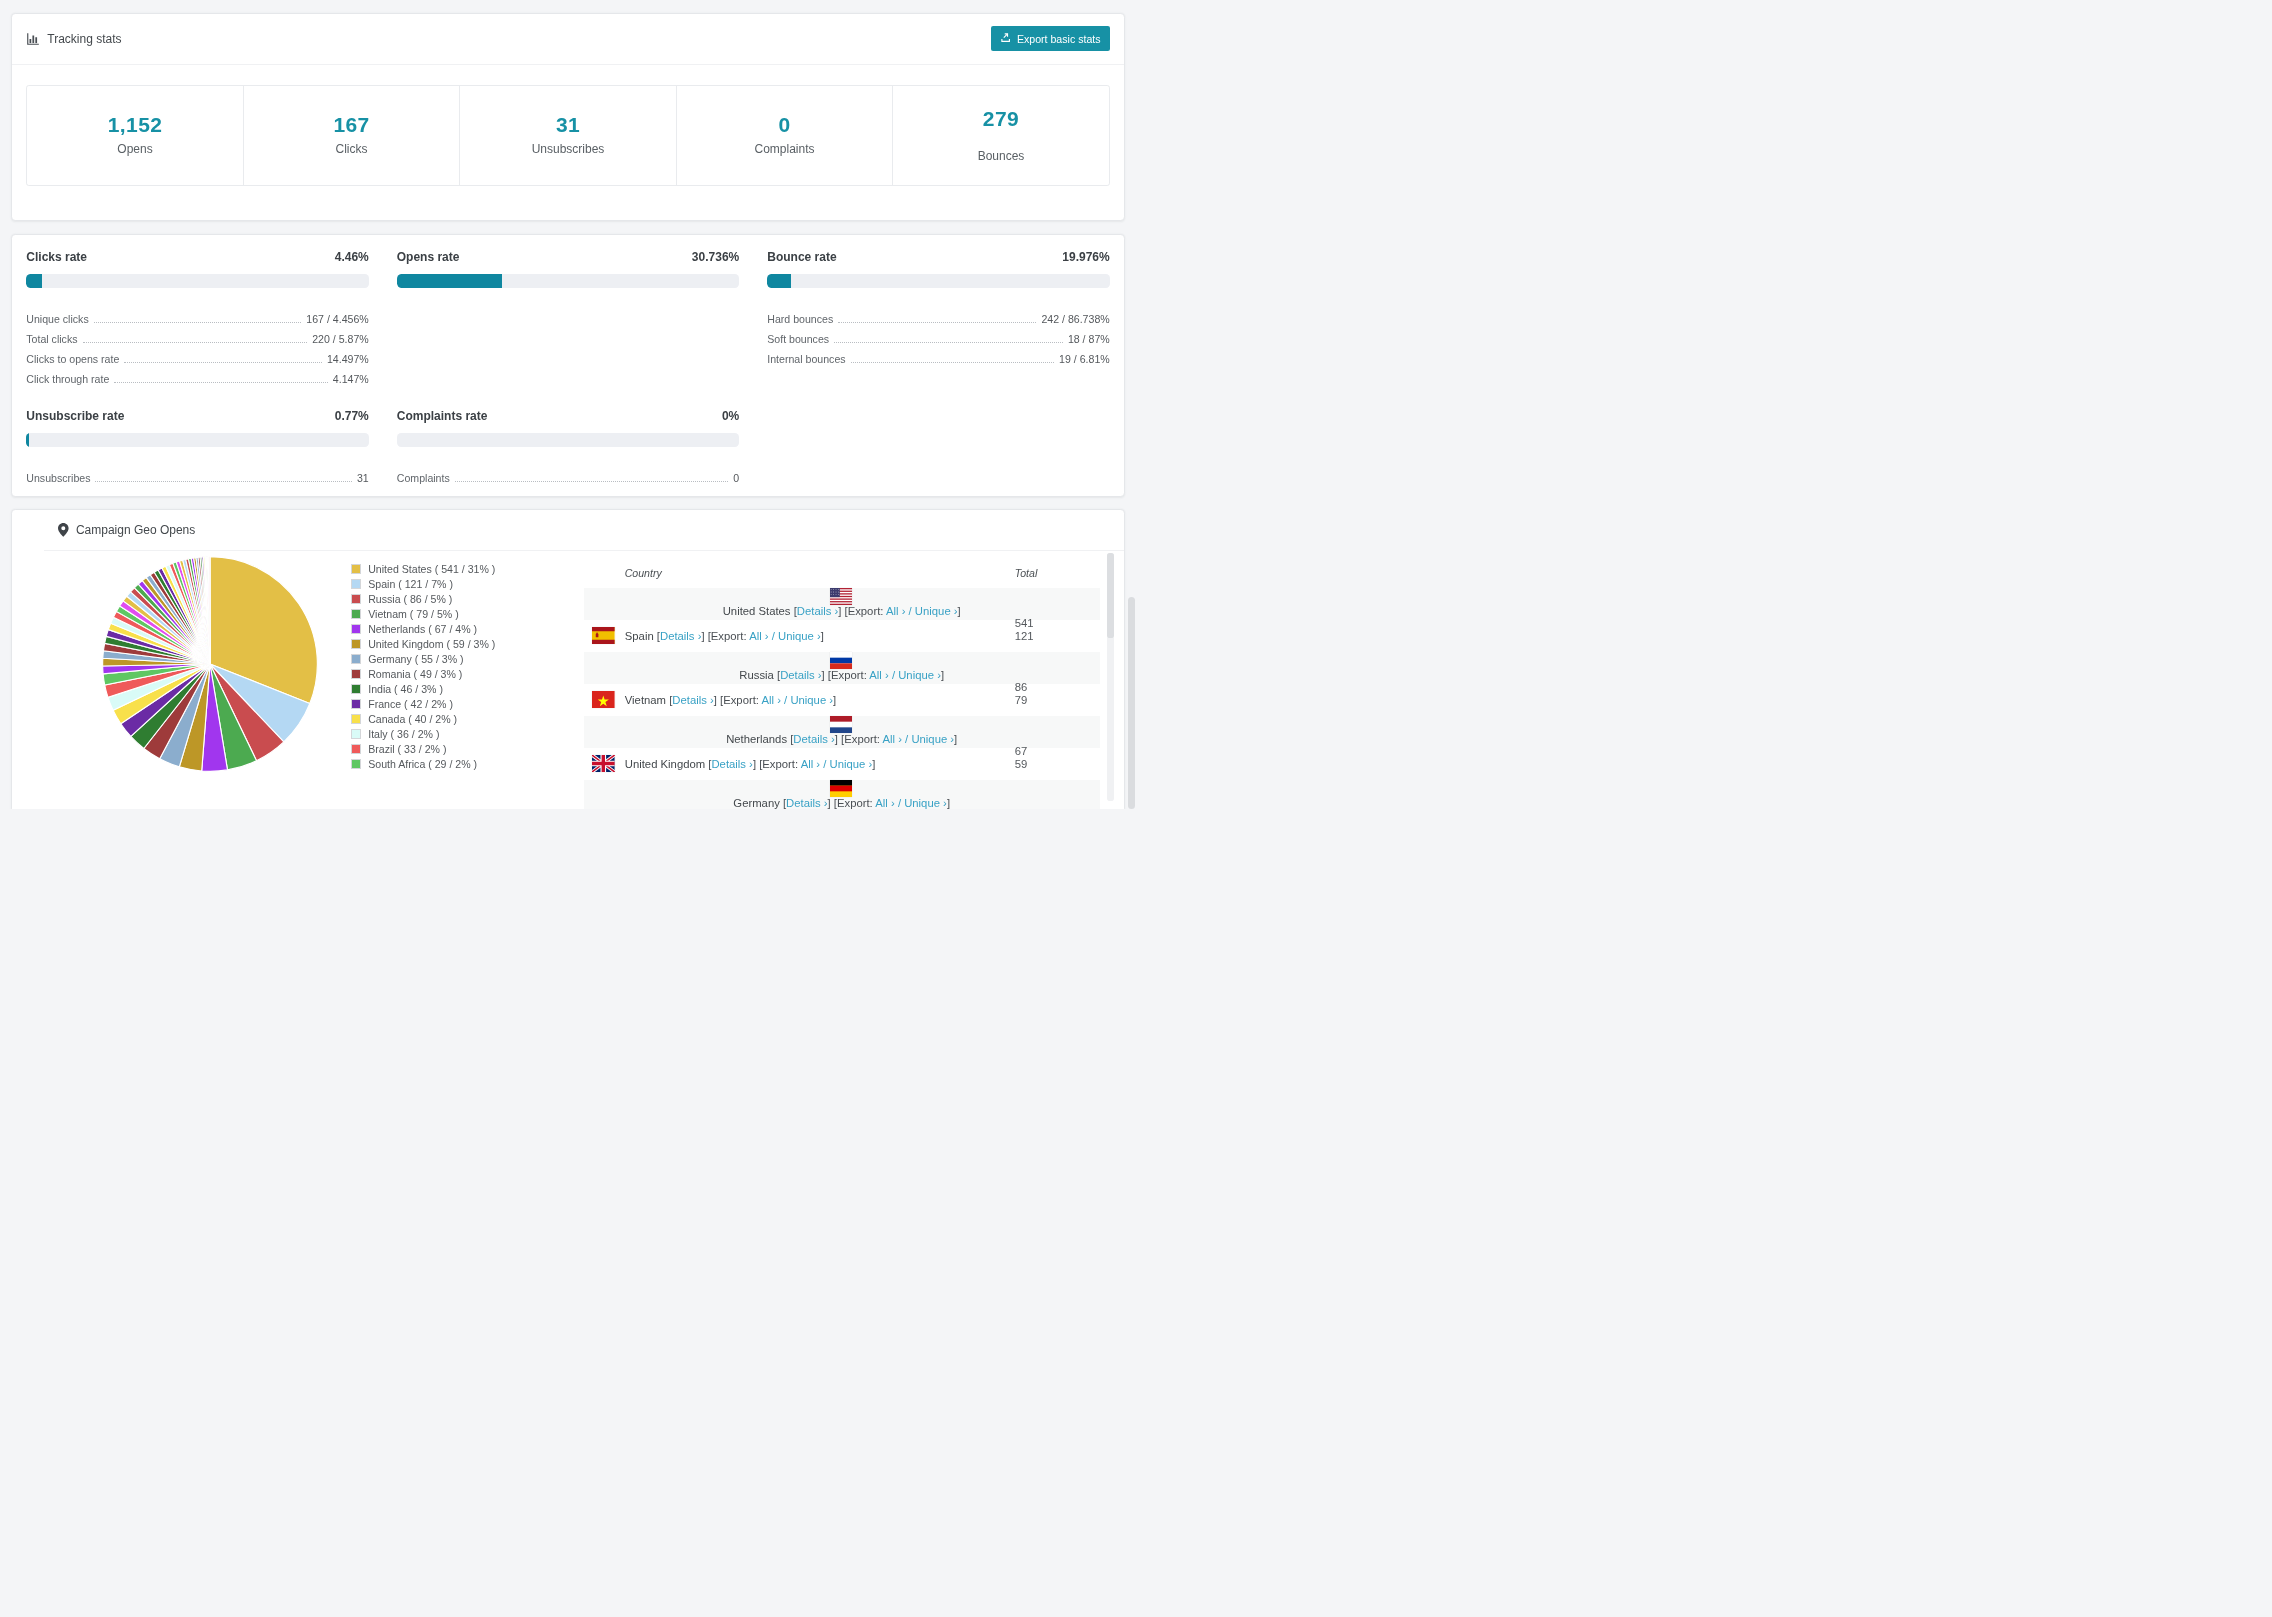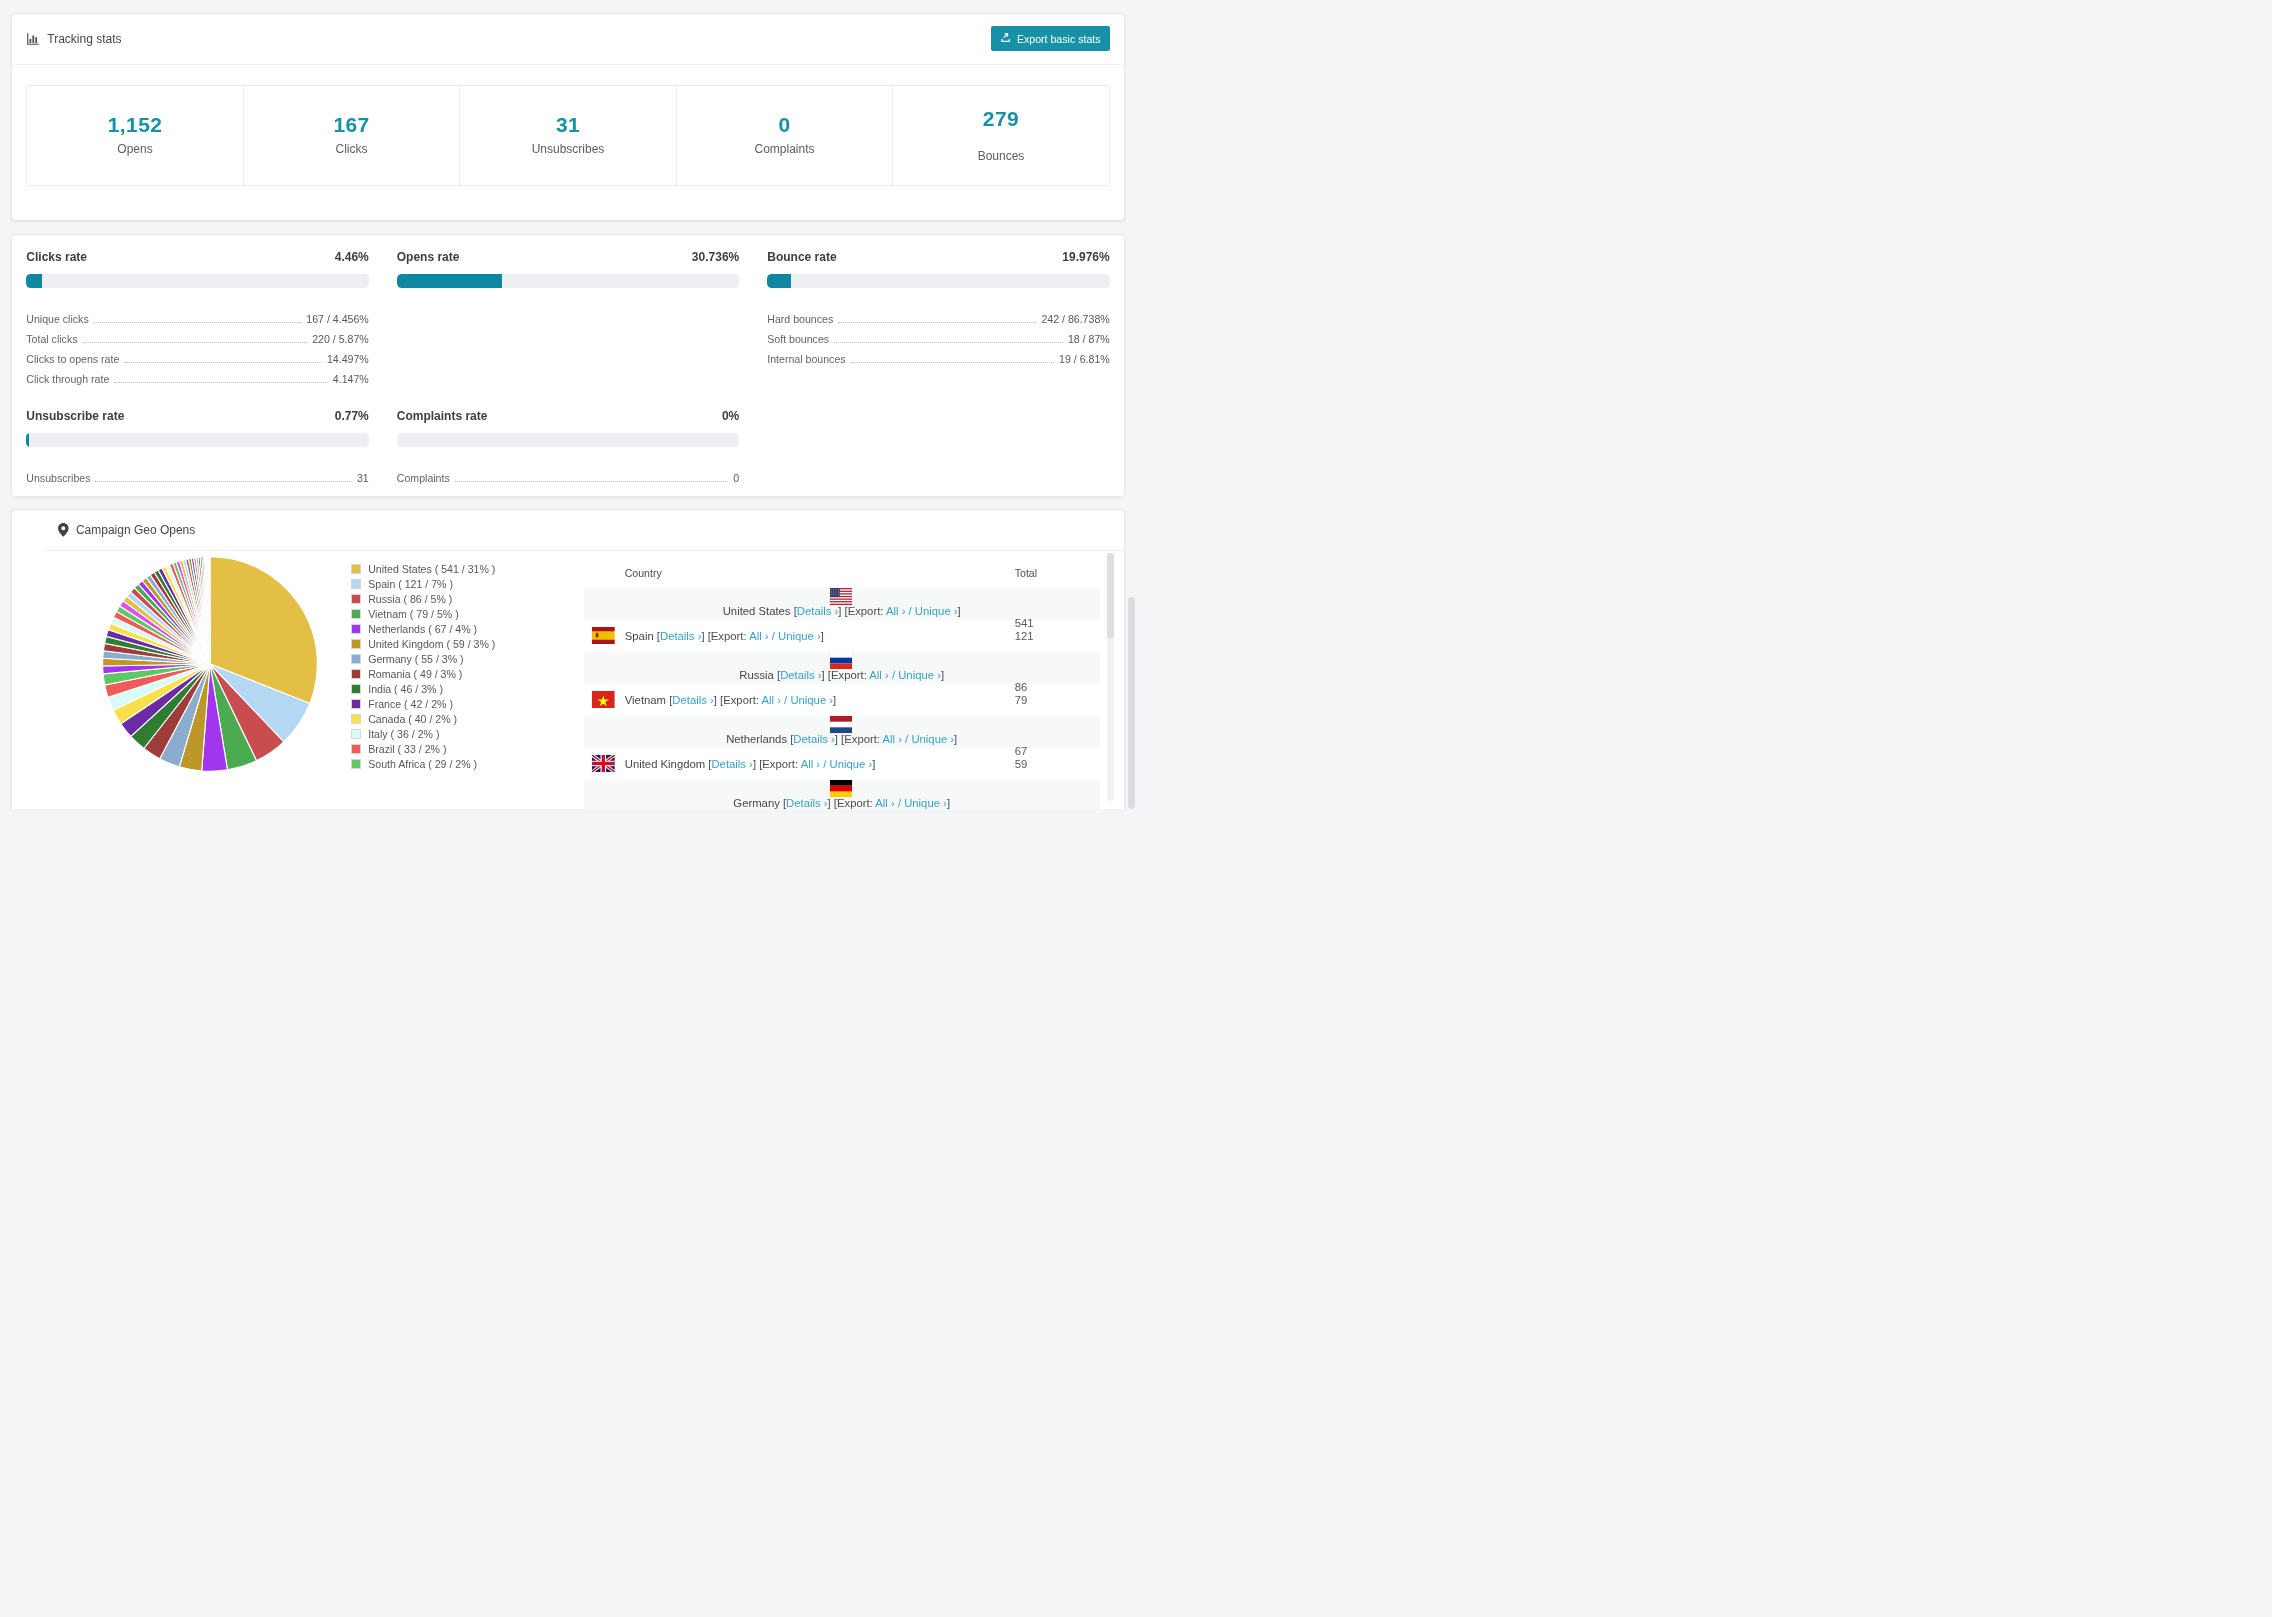--- a/index.html
+++ b/index.html
@@ -66,22 +66,22 @@
   .t-head{display:flex;align-items:center;height:30px;font-size:10.6px;color:#4b5054;}
   .t-row{display:flex;align-items:center;height:32px;font-size:11.3px;}
   .t-row.alt{background:#f7f8f8;flex-direction:column;}
   .t-row .flag{width:22.6px;height:17px;flex:none;margin:0 10px 0 8.5px;box-shadow:0 0 0.7px rgba(0,0,0,.3);}
   .t-row .flag svg{display:block;width:22.6px;height:17px;}
   .t-country{color:#43484c;white-space:nowrap;}
   .t-country a{color:#38a1c5;text-decoration:none;cursor:pointer;}
   .t-country .br,.t-country .exp{color:#4a4f54;}
   .t-country .slash{color:#38a1c5;}
   .t-total{margin-left:auto;width:85px;flex:none;color:#54585c;}
-  .t-head .h-country{margin-left:41px;}
-  .t-head .h-total{margin-left:auto;width:85px;flex:none;}
+  .t-head .h-country{margin-left:41px;font-style:italic;}
+  .t-head .h-total{margin-left:auto;width:85px;flex:none;font-style:italic;}
   .scroll-strip{position:absolute;right:10px;top:2.8px;bottom:7px;width:6.4px;background:#f0f1f3;border-radius:2.8px;}
   .scroll-thumb{position:absolute;left:0;top:0;width:6.4px;height:85px;background:#dcdee1;border-radius:2.8px;}
   
   #vp-scroll{position:absolute;right:1.4px;top:597px;width:7px;height:212px;background:#dadcdf;border-radius:3.5px;}
 </style>
 </head>
 <body>
 
 <div class="card" id="card-tracking">
   <div class="card-header">

